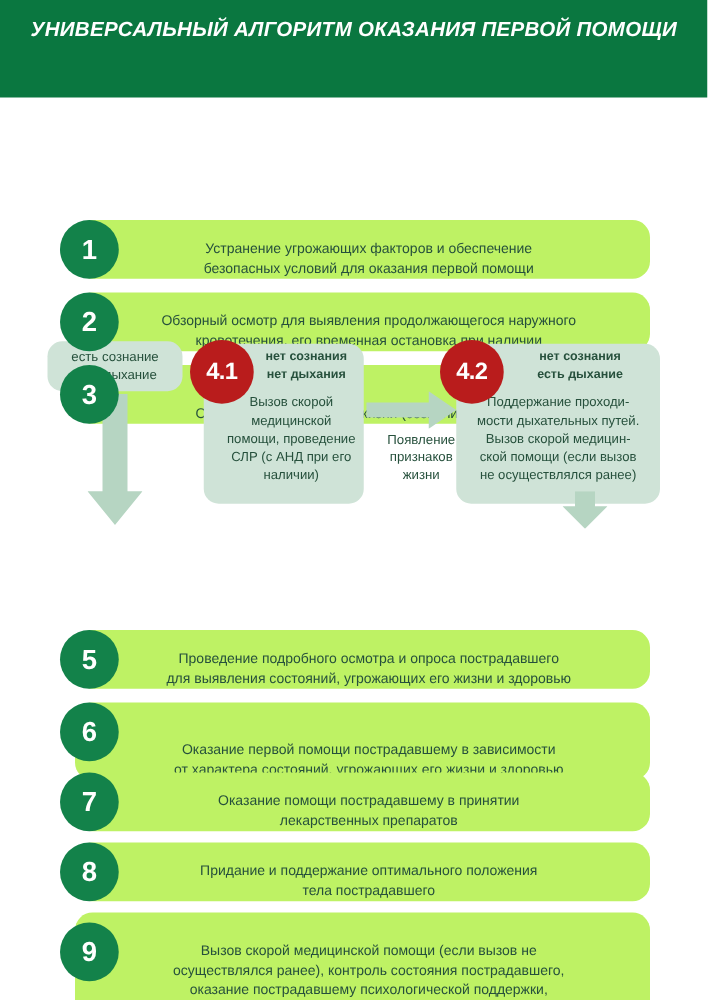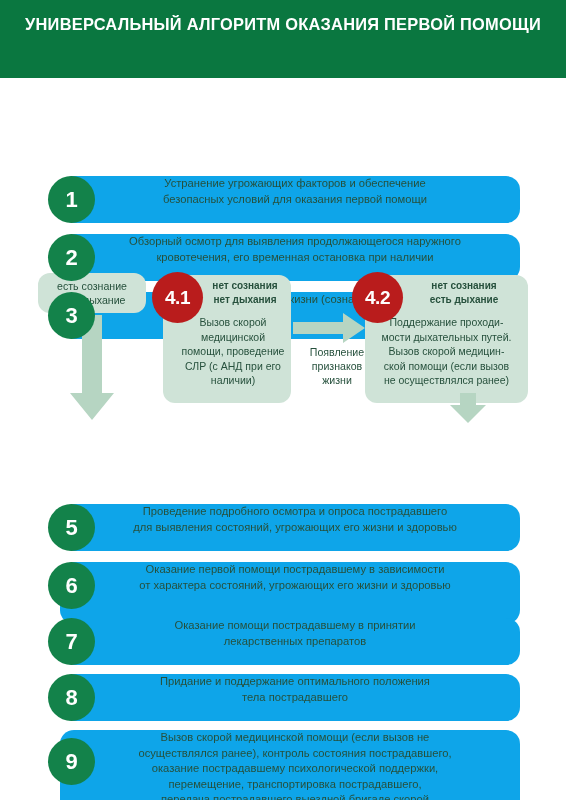--- a/index.html
+++ b/index.html
@@ -24,20 +24,21 @@
     padding-top: 14px;
     text-align: center;
   }
   .header-title {
     color: #ffffff;
     font-size: 16.4px;
     font-weight: bold;
     letter-spacing: 0.25px;
     line-height: 20px;
     white-space: nowrap;
+    font-style: italic;
   }
   .header-subtitle {
     color: #ffffff;
     font-size: 14px;
     line-height: 20px;
     margin-top: 7px;
     font-weight: normal;
   }
 
   
@@ -45,25 +46,25 @@
     position: relative;
   }
   .step {
     position: absolute;
     left: 48px;
   }
   .step-box {
     position: absolute;
     left: 12px;              
     width: 460px;
-    background: #0ea5e9;
+    background: #bef264;
     border-radius: 14px;
     box-sizing: border-box;
     display: flex;
-    align-items: flex-start;
+    align-items: flex-end;
     justify-content: center;
   }
   .step-text {
     color: #26503c;
     font-size: 11.2px;
     line-height: 15.5px;
     text-align: center;
     padding: 0 46px 0 56px;
     white-space: pre-line;
   }

